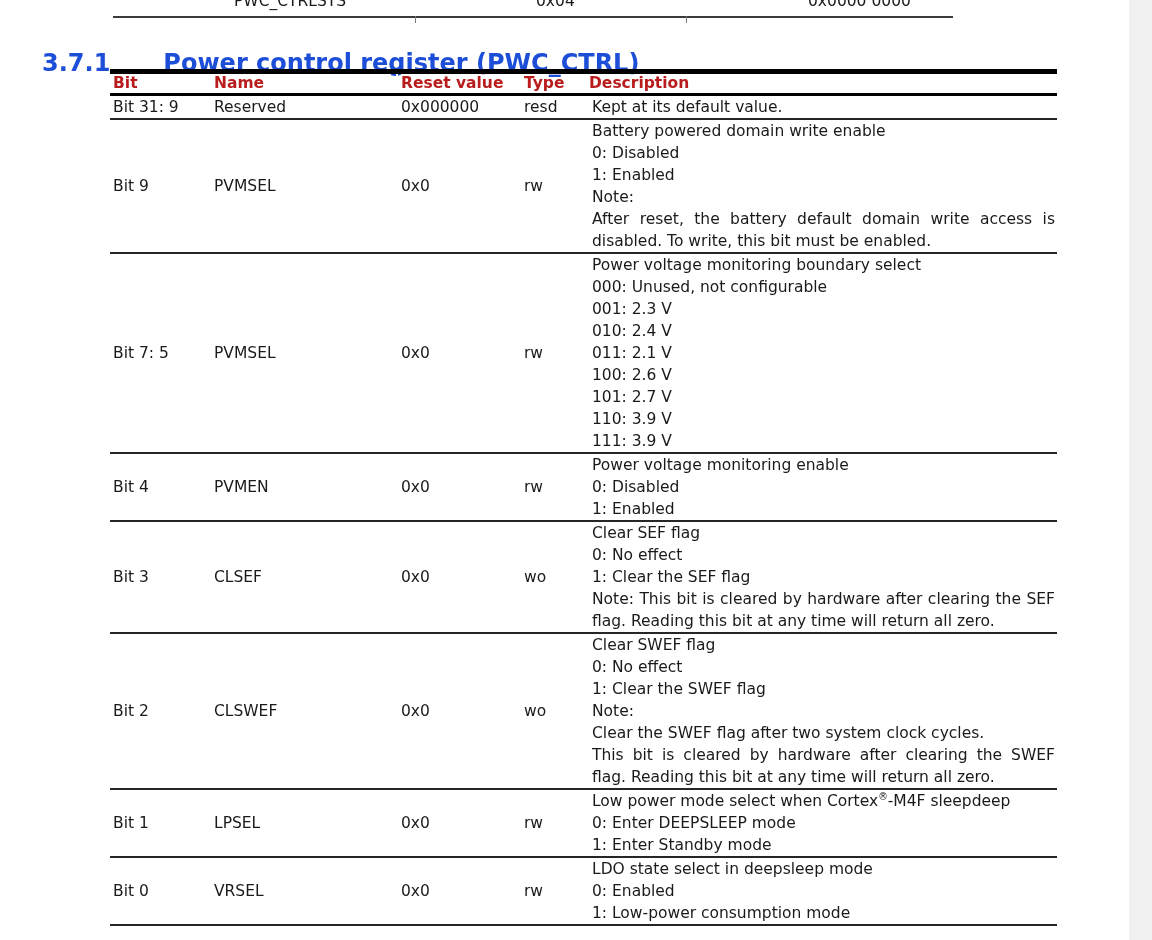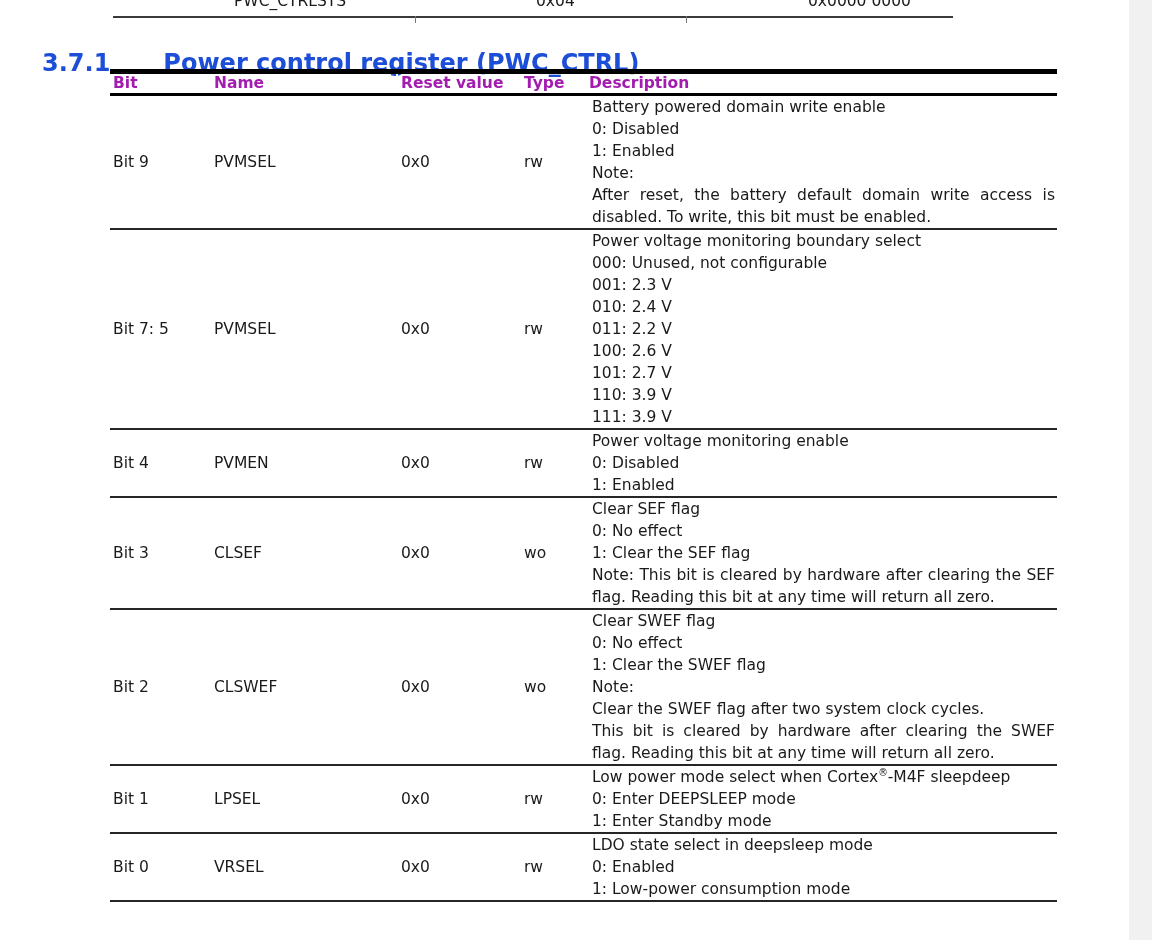--- a/index.html
+++ b/index.html
@@ -58,21 +58,21 @@
     font-size: 15.5px;
     line-height: 22px;
   }
   table.reg th {
     border-top: 5px solid #000;
     border-bottom: 3px solid #000;
     font-weight: bold;
     text-align: left;
     padding: 0 0 0 3px;
     line-height: 19px;
-    color: #a21caf;
+    color: #b91c1c;
     white-space: nowrap;
   }
   table.reg td {
     border-bottom: 2px solid #262626;
     vertical-align: middle;
     padding: 0 0 0 3px;
     white-space: nowrap;
   }
   table.reg th:not(:first-child),
   table.reg td:not(:first-child) { border-left: 2px solid #fff; }
@@ -115,20 +115,29 @@
     <tr>
       <th>Bit</th>
       <th>Name</th>
       <th>Reset value</th>
       <th>Type</th>
       <th>Description</th>
     </tr>
   </thead>
   <tbody>
       <tr>
+        <td>Bit 31: 9</td>
+        <td>Reserved</td>
+        <td>0x000000</td>
+        <td>resd</td>
+        <td class="desc">
+          <div class="para">Kept at its default value.</div>
+        </td>
+      </tr>
+      <tr>
         <td>Bit 9</td>
         <td>PVMSEL</td>
         <td>0x0</td>
         <td>rw</td>
         <td class="desc">
           <div class="para">Battery powered domain write enable</div>
           <div class="para">0: Disabled</div>
           <div class="para">1: Enabled</div>
           <div class="para">Note:</div>
           <div class="para">After reset, the battery default domain write access is disabled. To write, this bit must be enabled.</div>
@@ -137,21 +146,21 @@
       <tr>
         <td>Bit 7: 5</td>
         <td>PVMSEL</td>
         <td>0x0</td>
         <td>rw</td>
         <td class="desc">
           <div class="para">Power voltage monitoring boundary select</div>
           <div class="para">000: Unused, not configurable</div>
           <div class="para">001: 2.3 V</div>
           <div class="para">010: 2.4 V</div>
-          <div class="para">011: 2.2 V</div>
+          <div class="para">011: 2.1 V</div>
           <div class="para">100: 2.6 V</div>
           <div class="para">101: 2.7 V</div>
           <div class="para">110: 3.9 V</div>
           <div class="para">111: 3.9 V</div>
         </td>
       </tr>
       <tr>
         <td>Bit 4</td>
         <td>PVMEN</td>
         <td>0x0</td>

